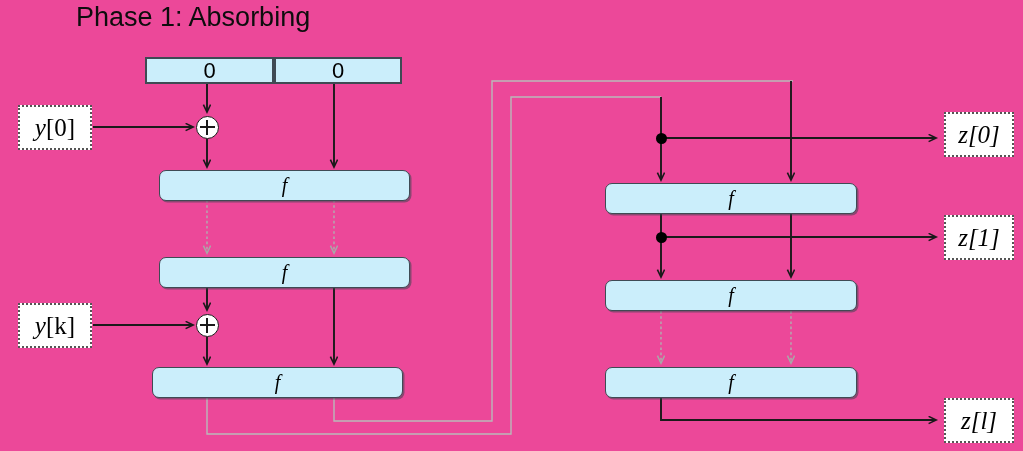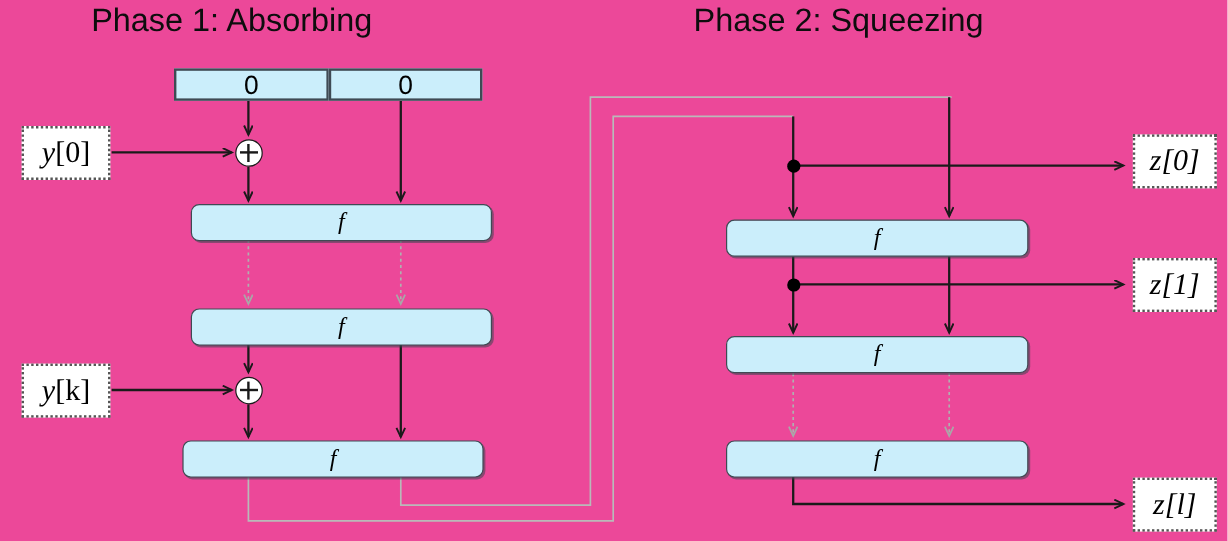--- a/index.html
+++ b/index.html
@@ -122,21 +122,20 @@
     border-radius: 50%;
     background: #000;
   }
 </style>
 </head>
 <body>
 
 <div id="canvas">
 
   <div class="phase-title" id="title-phase1">Phase 1: Absorbing</div>
-  <div class="phase-title" id="title-phase2">Phase 2: Squeezing</div>
 
   <svg id="wires" viewBox="0 0 1023 451">
     <defs>
       <marker id="arrow-black" markerWidth="11" markerHeight="11" refX="8.4" refY="4" orient="auto" markerUnits="userSpaceOnUse">
         <path d="M1,0.4 L8.6,4 L1,7.6" fill="none" stroke="#1a1a1a" stroke-width="1.6"></path>
       </marker>
       <marker id="arrow-gray" markerWidth="11" markerHeight="11" refX="8.4" refY="4" orient="auto" markerUnits="userSpaceOnUse">
         <path d="M1,0.4 L8.6,4 L1,7.6" fill="none" stroke="#a8a8a8" stroke-width="1.5"></path>
       </marker>
     </defs>

